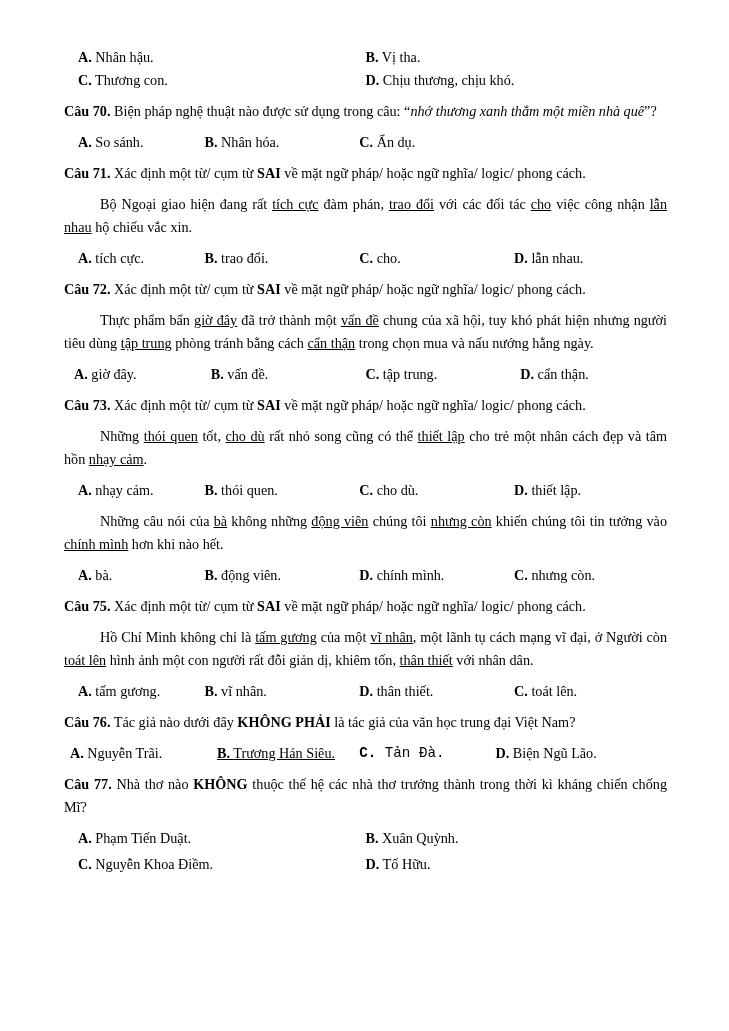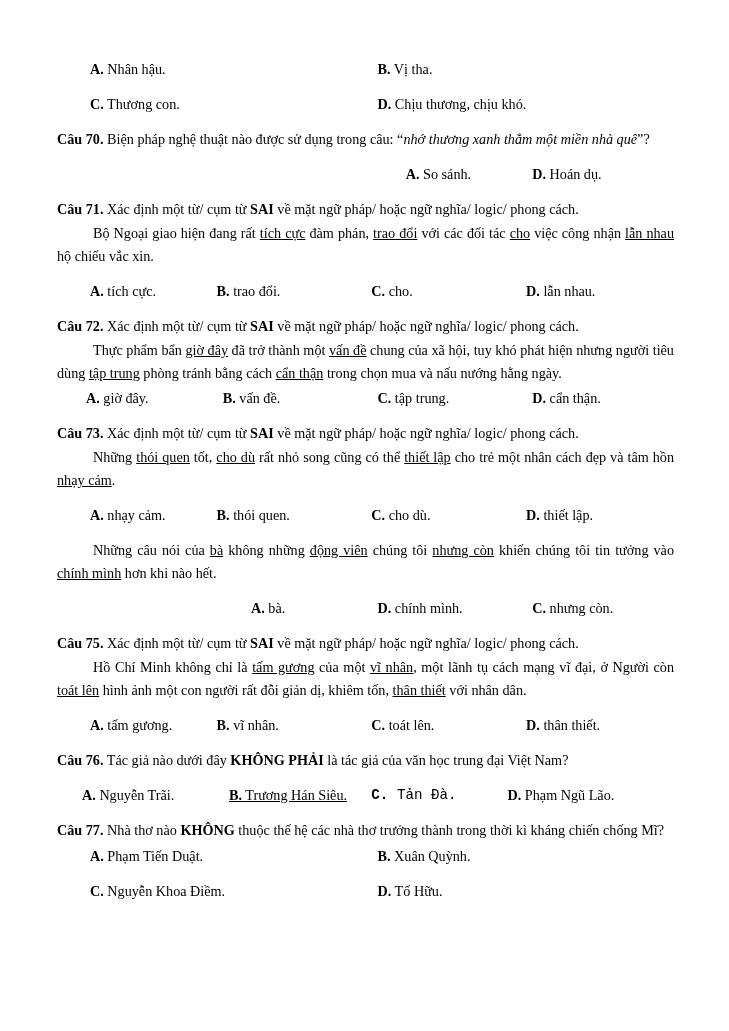--- a/index.html
+++ b/index.html
@@ -21,43 +21,42 @@
     height: 1031px;
     padding: 46px 54px 30px 56px;
     position: relative;
   }
   .q-block {
     margin: 0 0 0 0;
   }
   .stem {
     text-align: justify;
     text-justify: inter-word;
-    margin: 1px;
+    margin: 8px;
   }
   .stem .lbl {
     font-weight: bold;
   }
   .indent {
     text-indent: 36px;
   }
   .ital {
     font-style: italic;
   }
   .bold {
     font-weight: bold;
   }
   .u {
     text-decoration: underline;
   }
   
   .ans-row {
     display: flex;
     width: 100%;
-    margin: 12px;
-    justify-content: flex-end;
+    margin: 0;
   }
   .ans {
     display: block;
   }
   .ans .k {
     font-weight: bold;
   }
   
   .two-col .ans:nth-child(1) { width: 50%; padding-left: 22px; box-sizing: border-box; }
   .two-col .ans:nth-child(2) { width: 50%; box-sizing: border-box; }
@@ -91,21 +90,22 @@
     <div class="ans-row two-col">
       <span class="ans"><span class="k">C.</span> <span>Thương con.</span></span>
       <span class="ans"><span class="k">D.</span> <span>Chịu thương, chịu khó.</span></span>
     </div>
   </div>
 
   <div class="q-block">
     <p class="stem"><span class="lbl">Câu 70.</span><span> Biện pháp nghệ thuật nào được sử dụng trong câu: </span><span>“</span><span class="ital">nhớ thương xanh thẳm một miền nhà quê</span><span>”?</span></p>
     <div class="ans-row four-col">
       <span class="ans"><span class="k">A.</span> <span>So sánh.</span></span>
-      <span class="ans"><span class="k">D.</span> <span>Hoán dụ.</span></span>
+      <span class="ans"><span class="k">B.</span> <span>Nhân hóa.</span></span>
+      <span class="ans"><span class="k">C.</span> <span>Ẩn dụ.</span></span>
     </div>
   </div>
 
   <div class="q-block">
     <p class="stem"><span class="lbl">Câu 71.</span><span> Xác định một từ/ cụm từ </span><span class="bold">SAI</span><span> về mặt ngữ pháp/ hoặc ngữ nghĩa/ logic/ phong cách.</span></p>
     <p class="stem indent"><span>Bộ Ngoại giao hiện đang rất <span class="u">tích cực</span> đàm phán, <span class="u">trao đổi</span> với các đối tác <span class="u">cho</span> việc công nhận <span class="u">lẫn nhau</span> hộ chiếu vắc xin.</span></p>
     <div class="ans-row four-col">
       <span class="ans"><span class="k">A.</span> <span>tích cực.</span></span>
       <span class="ans"><span class="k">B.</span> <span>trao đổi.</span></span>
       <span class="ans"><span class="k">C.</span> <span>cho.</span></span>
@@ -132,43 +132,44 @@
       <span class="ans"><span class="k">B.</span> <span>thói quen.</span></span>
       <span class="ans"><span class="k">C.</span> <span>cho dù.</span></span>
       <span class="ans"><span class="k">D.</span> <span>thiết lập.</span></span>
     </div>
   </div>
 
   <div class="q-block">
     <p class="stem indent"><span>Những câu nói của <span class="u">bà</span> không những <span class="u">động viên</span> chúng tôi <span class="u">nhưng còn</span> khiến chúng tôi tin tưởng vào <span class="u">chính mình</span> hơn khi nào hết.</span></p>
     <div class="ans-row four-col">
       <span class="ans"><span class="k">A.</span> <span>bà.</span></span>
+      <span class="ans"><span class="k">B.</span> <span>động viên.</span></span>
       <span class="ans"><span class="k">D.</span> <span>chính mình.</span></span>
       <span class="ans"><span class="k">C.</span> <span>nhưng còn.</span></span>
     </div>
   </div>
 
   <div class="q-block">
     <p class="stem"><span class="lbl">Câu 75.</span><span> Xác định một từ/ cụm từ </span><span class="bold">SAI</span><span> về mặt ngữ pháp/ hoặc ngữ nghĩa/ logic/ phong cách.</span></p>
     <p class="stem indent"><span>Hồ Chí Minh không chỉ là <span class="u">tấm gương</span> của một <span class="u">vĩ nhân</span>, một lãnh tụ cách mạng vĩ đại, ở Người còn <span class="u">toát lên</span> hình ảnh một con người rất đỗi giản dị, khiêm tốn, <span class="u">thân thiết</span> với nhân dân.</span></p>
     <div class="ans-row four-col">
       <span class="ans"><span class="k">A.</span> <span>tấm gương.</span></span>
       <span class="ans"><span class="k">B.</span> <span>vĩ nhân.</span></span>
+      <span class="ans"><span class="k">D.</span> <span>thân thiết.</span></span>
       <span class="ans"><span class="k">C.</span> <span>toát lên.</span></span>
-      <span class="ans"><span class="k">D.</span> <span>thân thiết.</span></span>
     </div>
   </div>
 
   <div class="q-block">
     <p class="stem"><span class="lbl">Câu 76.</span><span> Tác giả nào dưới đây </span><span class="bold">KHÔNG PHẢI</span><span> là tác giả của văn học trung đại Việt Nam?</span></p>
     <div class="ans-row four-col-c">
       <span class="ans"><span class="k">A.</span> <span>Nguyễn Trãi.</span></span>
       <span class="ans"><span class="k">B.</span> <span>Trương Hán Siêu.</span></span>
       <span class="ans"><span class="k">C.</span> <span>Tản Đà.</span></span>
-      <span class="ans"><span class="k">D.</span> <span>Phạm Ngũ Lão.</span></span>
+      <span class="ans"><span class="k">D.</span> <span>Biện Ngũ Lão.</span></span>
     </div>
   </div>
 
   <div class="q-block">
     <p class="stem"><span class="lbl">Câu 77.</span><span> Nhà thơ nào </span><span class="bold">KHÔNG</span><span> thuộc thế hệ các nhà thơ trưởng thành trong thời kì kháng chiến chống Mĩ?</span></p>
     <div class="ans-row two-col sp-3">
       <span class="ans"><span class="k">A.</span> <span>Phạm Tiến Duật.</span></span>
       <span class="ans"><span class="k">B.</span> <span>Xuân Quỳnh.</span></span>
     </div>
     <div class="ans-row two-col sp-3">

